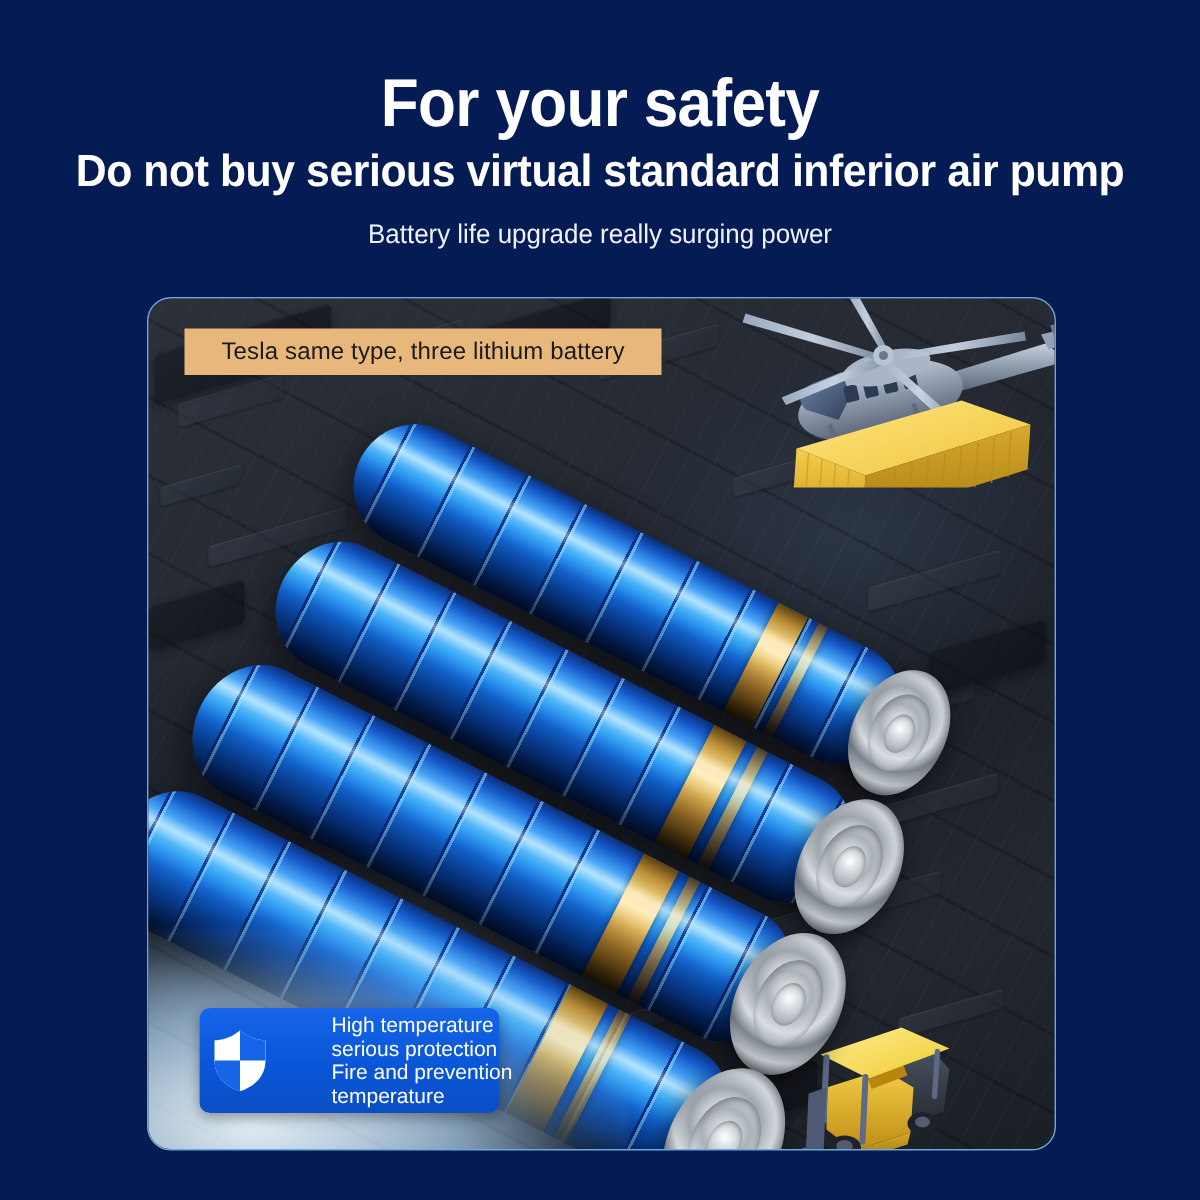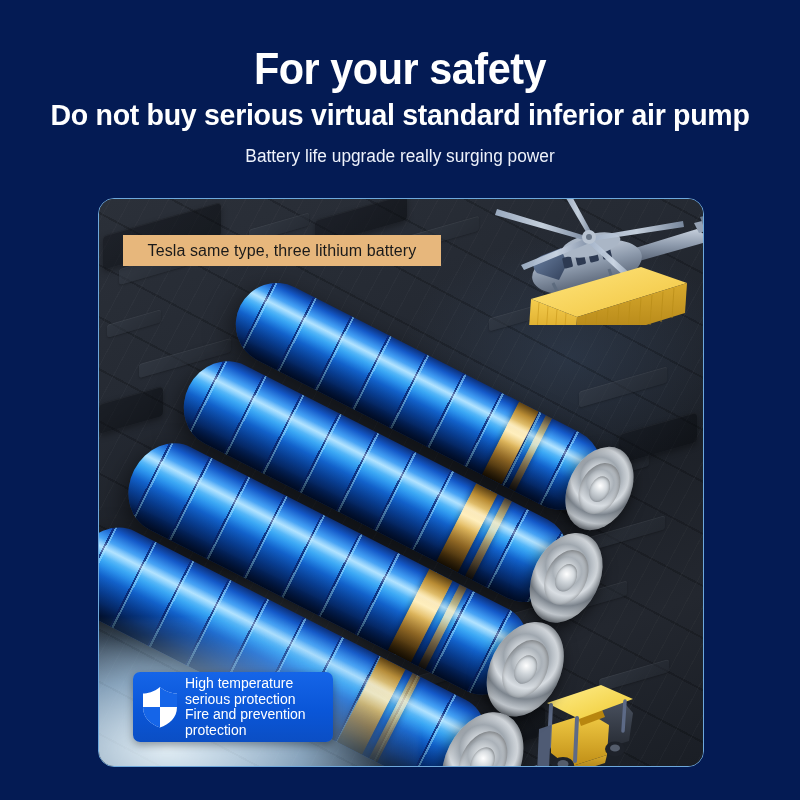--- a/index.html
+++ b/index.html
@@ -247,21 +247,21 @@
     width: 420px;
     height: 260px;
     background: radial-gradient(ellipse at 40% 50%, rgba(236,248,255,0.92) 0%, rgba(176,216,250,0.60) 38%, rgba(120,180,235,0.18) 62%, rgba(255,255,255,0) 78%);
     filter: blur(2px);
   }
 
   
   #tesla-banner {
     position: absolute;
     left: 24px;
-    top: 36px;
+    top: 20px;
     width: 318px;
     height: 31px;
     background: #e7b77c;
     display: flex;
     align-items: center;
     justify-content: center;
   }
   #tesla-banner .banner-text {
     font-size: 16px;
     color: #1a1a1a;
@@ -293,20 +293,21 @@
   #shield-badge .badge-lines {
     display: flex;
     flex-direction: column;
     justify-content: center;
     line-height: 15.5px;
   }
   #shield-badge .badge-lines span {
     font-size: 14px;
     color: #ffffff;
     white-space: nowrap;
+    margin-left: 36px;
   }
 </style>
 </head>
 <body>
 
 <div id="poster">
 
   <div class="header-block">
     <div class="title-main">For your safety</div>
     <div class="title-sub">Do not buy serious virtual standard inferior air pump</div>
@@ -526,18 +527,18 @@
           <g clip-path="url(#shClip)">
             <rect x="20" y="0" width="20" height="22" fill="#1565e8"></rect>
             <rect x="0" y="22" width="20" height="24" fill="#1565e8"></rect>
           </g>
         </svg>
       </span>
       <span class="badge-lines">
         <span>High temperature</span>
         <span>serious protection</span>
         <span>Fire and prevention</span>
-        <span>protection</span>
+        <span>temperature</span>
       </span>
     </div>
 
   </div>
 </div>
 
 </body></html>

